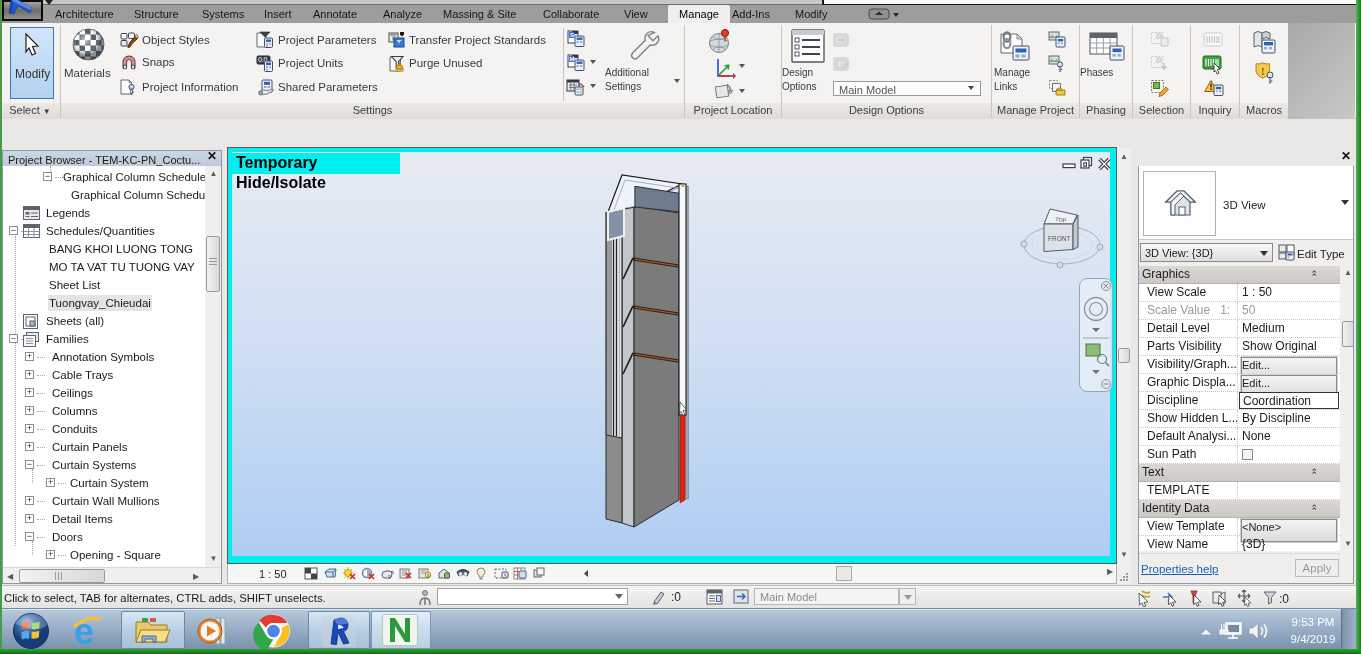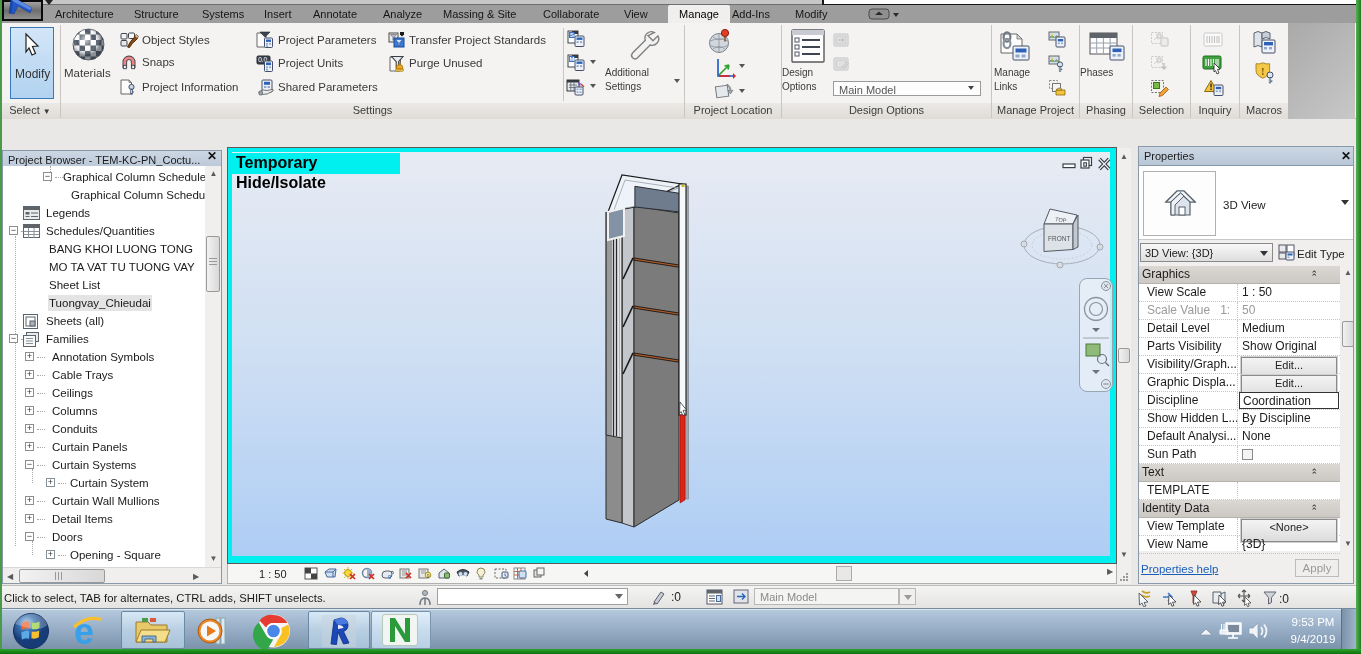--- a/index.html
+++ b/index.html
@@ -43,21 +43,21 @@
 #greenR{left:1356px;top:0;width:5px;height:654px;background:linear-gradient(90deg,#55b055,#1e7d1e)}
 #greenB{left:0;top:649px;width:1361px;height:5px;background:linear-gradient(180deg,#2fa32f,#0c710c)}
 
 .ti{position:absolute;font-size:11.5px;color:#1a1a1a;white-space:nowrap;line-height:14px}
 .exp{position:absolute;width:9px;height:9px;background:#fff;border:1px solid #869099;font-size:9px;line-height:7px;text-align:center;color:#333}
 
 .ghead{position:absolute;left:0;width:201px;height:18px;background:linear-gradient(180deg,#dbd8d4,#ccc9c4);border-bottom:1px solid #b5b2ad;font-size:12px;color:#1c1c1c;line-height:17px;padding-left:3px}
 .grow{position:absolute;left:0;width:201px;height:18px;border-bottom:1px dotted #c6c6c6;font-size:12px;color:#1c1c1c;line-height:17px}
 .gname{position:absolute;left:8px;top:0;line-height:17px;white-space:nowrap}
 .gval{position:absolute;left:103px;top:0;line-height:17px;white-space:nowrap}
-.gbtn{position:absolute;left:102px;top:1px;width:96px;height:23px;background:linear-gradient(180deg,#f4f4f4,#dcdcdc);border:1px solid #8a8a8a;box-shadow:0 0 0 1px #d0d0d0;font-size:11px;color:#222;text-align:center;line-height:14px}
+.gbtn{position:absolute;left:102px;top:1px;width:96px;height:23px;background:linear-gradient(180deg,#f4f4f4,#dcdcdc);border:1px solid #8a8a8a;box-shadow:0 0 0 1px #d0d0d0;font-size:11px;color:#222;text-align:left;line-height:14px}
 </style></head>
 <body>
 <div id="app">
 <div class="abs" id="topstrip"></div>
 <div class="abs" id="topright"></div>
 <div class="abs" id="tabbar"></div>
 <div class="tab abs" style="left:55px;width:74px">Architecture</div>
 <div class="tab abs" style="left:134px;width:66px">Structure</div>
 <div class="tab abs" style="left:202px;width:60px">Systems</div>
 <div class="tab abs" style="left:264px;width:46px">Insert</div>
@@ -454,21 +454,20 @@
 <div class="abs" style="left:4px;top:92px;width:8px;height:1px;background:#999;box-shadow:0 3px 0 #999,0 6px 0 #999"></div>
 <div class="sbarr abs" style="left:0;top:385px;width:17px;height:16px;line-height:16px">▼</div>
 </div>
 <div class="sbtrack abs" style="left:0;top:401px;width:219px;height:17px;background:#f0efee;border-top:1px solid #d8d8d8">
 <div class="sbarr abs" style="left:0;top:0;width:14px;height:17px;line-height:17px">◀</div>
 <div class="sbthumb abs" style="left:16px;top:1px;width:86px;height:14px"></div>
 <div class="abs" style="left:52px;top:4px;width:1px;height:8px;background:#999;box-shadow:3px 0 0 #999,6px 0 0 #999"></div>
 <div class="sbarr abs" style="left:186px;top:0;width:14px;height:17px;line-height:17px">▶</div>
 </div>
 </div>
-<div class="abs ptitle" style="left:1138px;top:146px;width:216px">Properties</div>
 <div class="abs pclose" style="left:1341px;top:149px">✕</div>
 <div class="abs" id="props">
       <div class="abs" style="left:0px;top:0px;width:214px;height:74px;background:#fff;border-bottom:1px solid #c8c8c8"></div>
 <div class="abs" style="left:4px;top:5px;width:73px;height:65px;background:#fdfdfd;border:1px solid #b0b0b0"></div>
 <svg style="left:24px;top:20px" width="34" height="34" viewBox="0 0 34 34">
         <path d="M3 16 L14 5 L21 5 L32 16 L27 16 L27 29 L8 29 L8 16 Z" fill="#dde3ea" stroke="#55606c" stroke-width="1.2"></path>
         <path d="M3 16 L14 5 L21 5 L32 16 L27 16 L17.5 7 L8 16 Z" fill="#f4f7fa" stroke="#55606c" stroke-width="1.2"></path>
         <path d="M8 29 L8 16 L17.5 7 L21 10 L12 19 L12 29 Z" fill="#eef2f6" stroke="#55606c" stroke-width="1"></path>
         <rect x="16" y="21" width="6" height="8" fill="#fff" stroke="#55606c"></rect>
       </svg>

